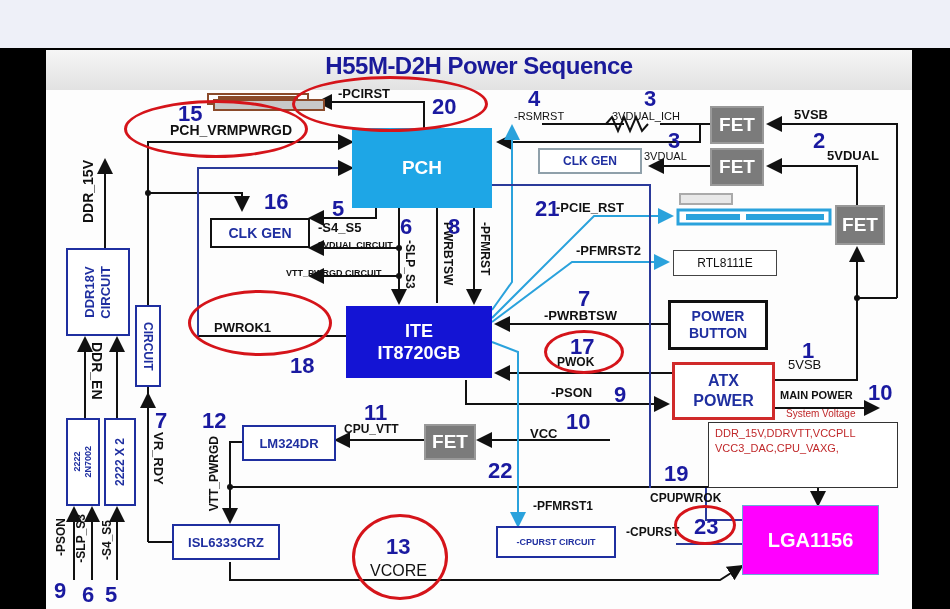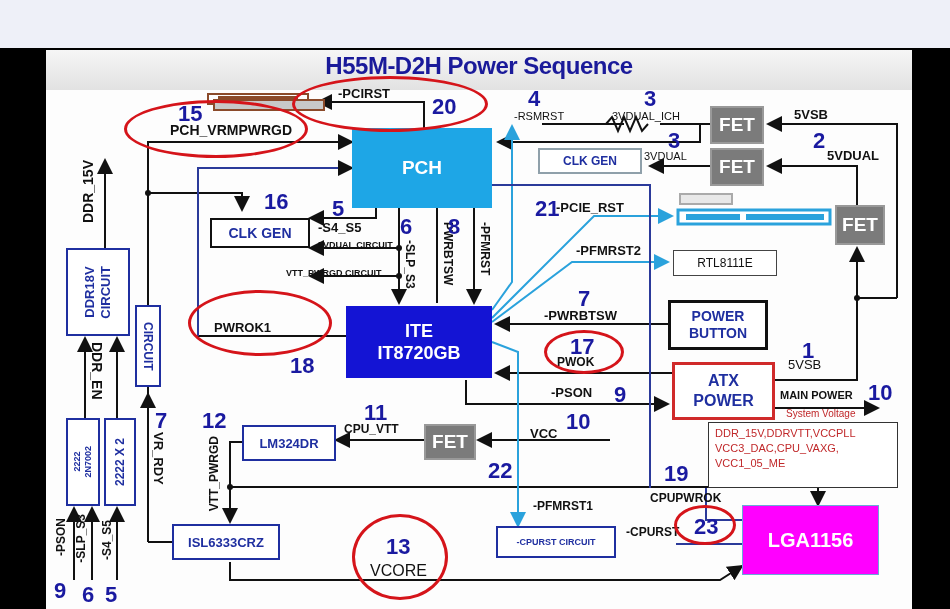--- a/index.html
+++ b/index.html
@@ -158,21 +158,20 @@
     <span>2222</span><br><span>2N7002</span>
   </span>
 </div>
 <div class="box outline-blue" style="left:104px;top:418px;width:32px;height:88px;font-size:12px;">
   <span class="vert-up">2222 X 2</span>
 </div>
 
 <div style="position:absolute;left:708px;top:422px;width:190px;height:66px;border:1px solid #333;background:#fff;box-sizing:border-box;padding:3px 6px;font-size:11px;line-height:15px;color:#c0282a;">
   <div>DDR_15V,DDRVTT,VCCPLL</div>
   <div>VCC3_DAC,CPU_VAXG,</div>
-  <div>VCC1_05_ME</div>
 </div>
 
 <div class="lbl" style="left:338px;top:86px;font-size:13px;">-PCIRST</div>
 <div class="lbl" style="left:170px;top:122px;font-size:14px;">PCH_VRMPWRGD</div>
 <div class="lbl" style="left:514px;top:110px;font-size:11px;font-weight:normal;">-RSMRST</div>
 <div class="lbl" style="left:612px;top:110px;font-size:11px;font-weight:normal;">3VDUAL_ICH</div>
 <div class="lbl" style="left:644px;top:150px;font-size:11px;font-weight:normal;">3VDUAL</div>
 <div class="lbl" style="left:794px;top:107px;font-size:13px;">5VSB</div>
 <div class="lbl" style="left:782px;top:148px;font-size:13px;padding-left:45px;">5VDUAL</div>
 <div class="lbl" style="left:318px;top:220px;font-size:13px;">-S4_S5</div>

